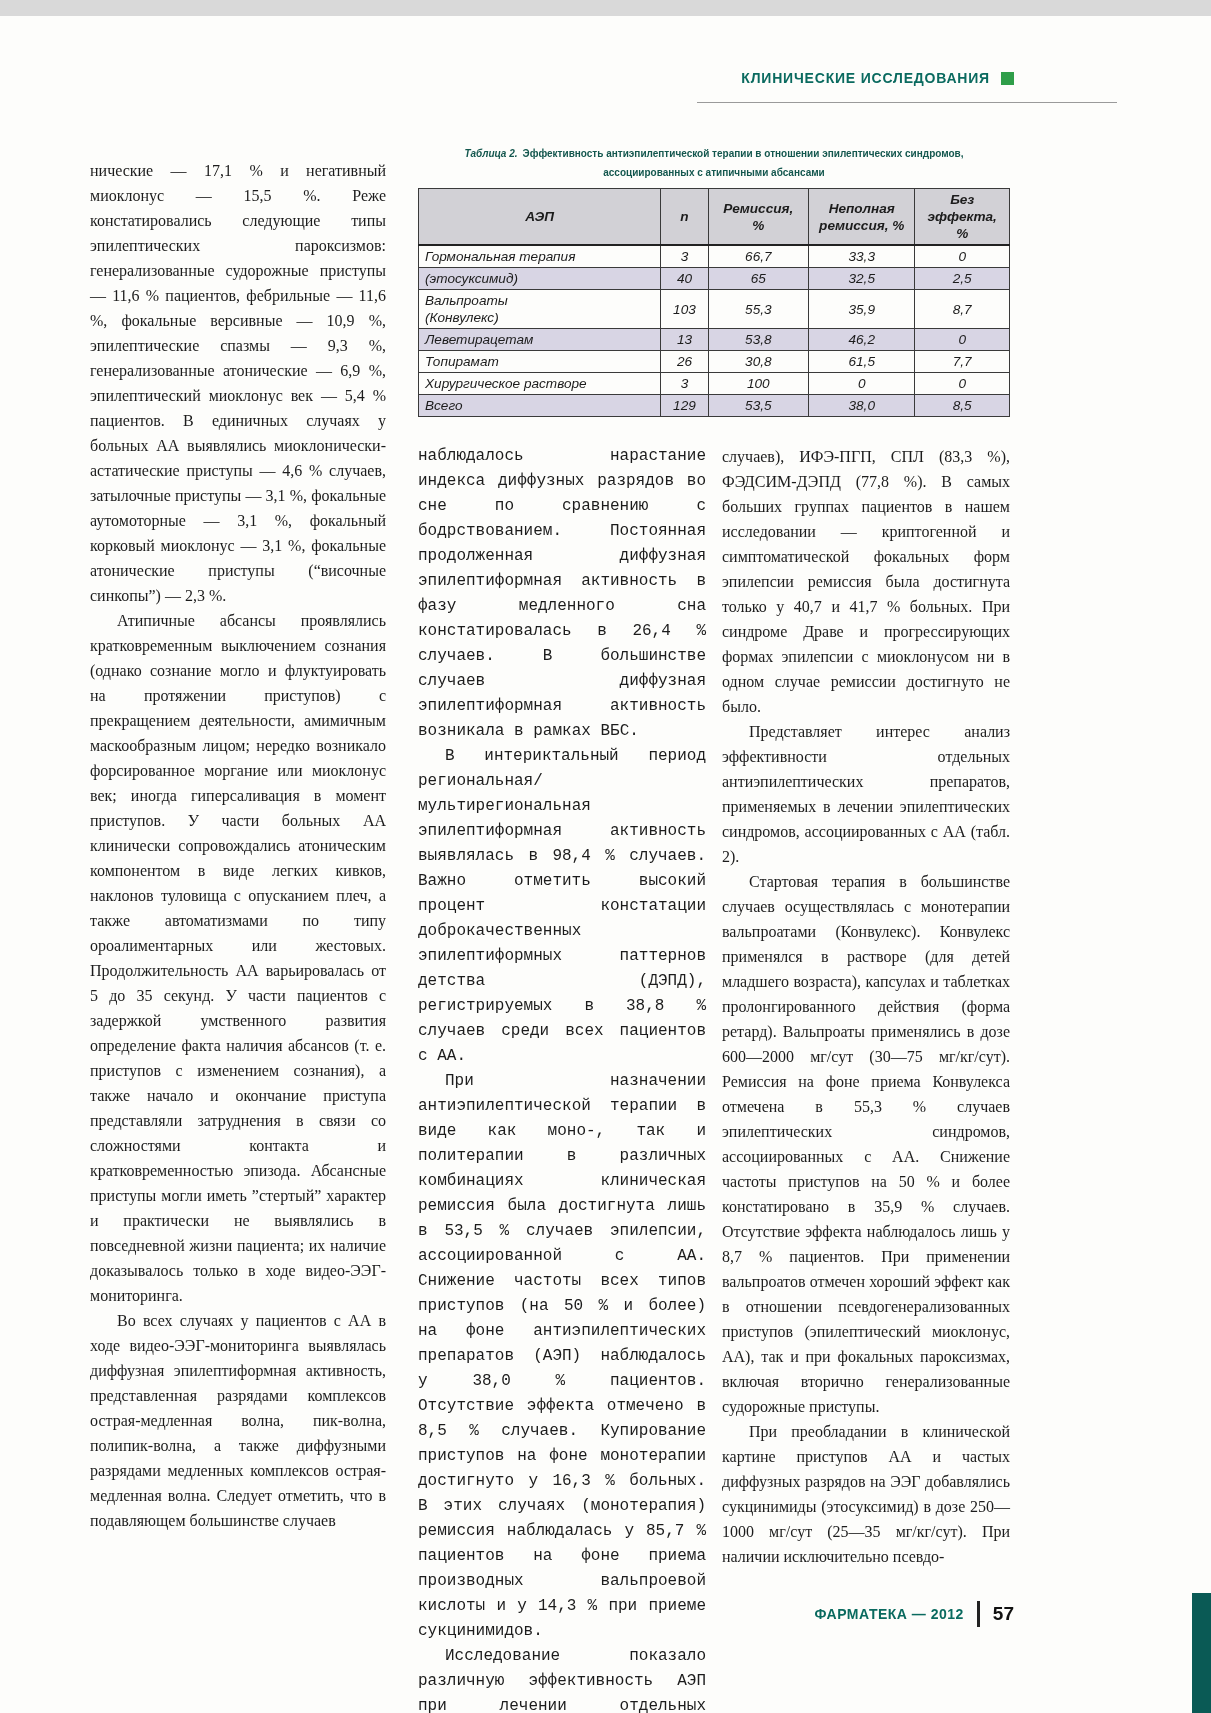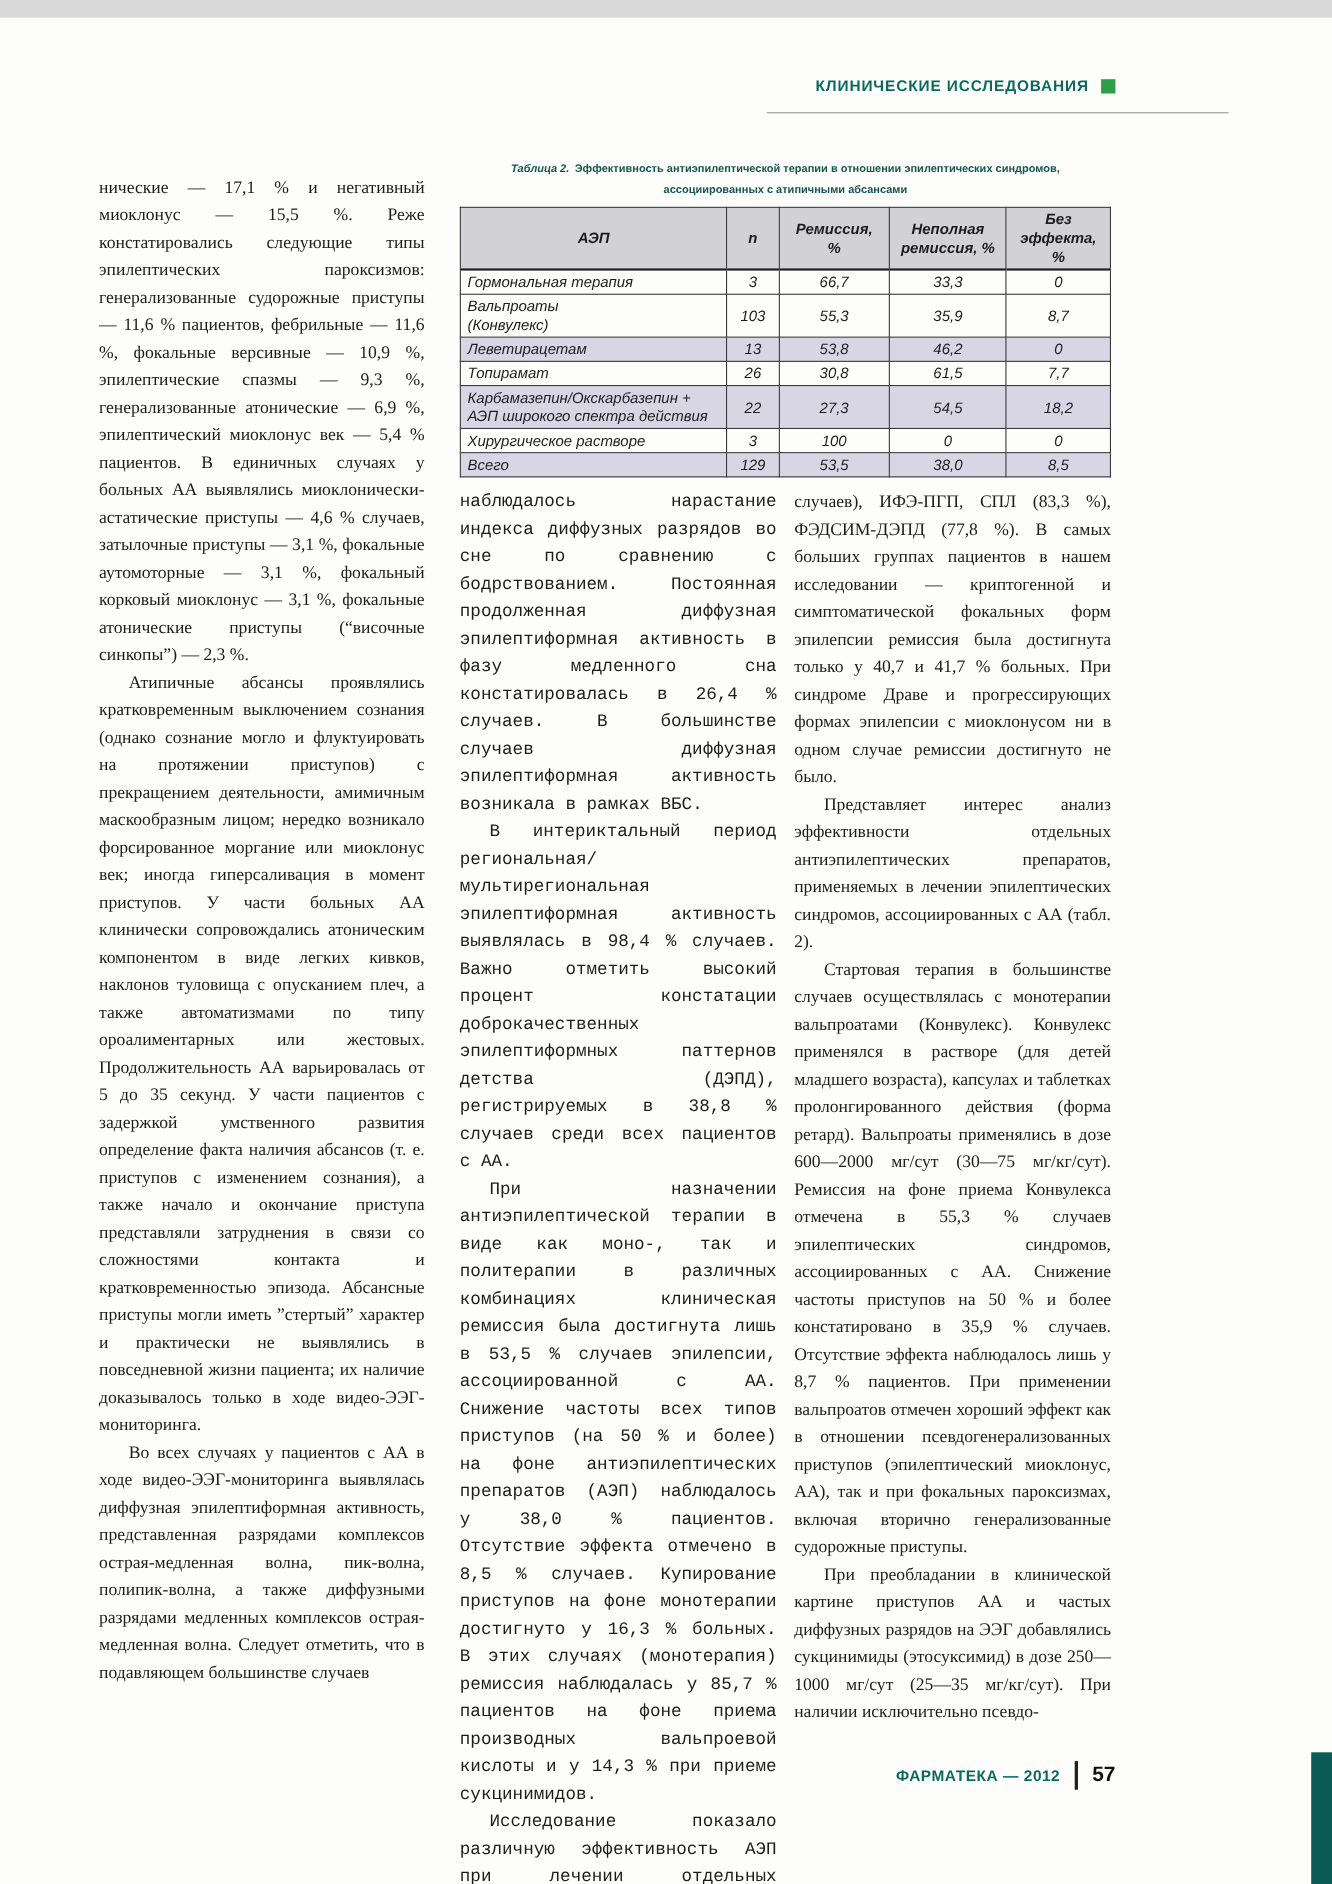--- a/index.html
+++ b/index.html
@@ -125,20 +125,27 @@
         </tr>
       </thead>
       <tbody>
         <tr>
           <td class="c-aep">Гормональная терапия</td>
           <td>3</td>
           <td>66,7</td>
           <td>33,3</td>
           <td>0</td>
         </tr>
+        <tr class="stripe">
+          <td class="c-aep">(этосуксимид)</td>
+          <td>40</td>
+          <td>65</td>
+          <td>32,5</td>
+          <td>2,5</td>
+        </tr>
         <tr>
           <td class="c-aep">Вальпроаты
 (Конвулекс)</td>
           <td>103</td>
           <td>55,3</td>
           <td>35,9</td>
           <td>8,7</td>
         </tr>
         <tr class="stripe">
           <td class="c-aep">Леветирацетам</td>
@@ -147,28 +154,20 @@
           <td>46,2</td>
           <td>0</td>
         </tr>
         <tr>
           <td class="c-aep">Топирамат</td>
           <td>26</td>
           <td>30,8</td>
           <td>61,5</td>
           <td>7,7</td>
         </tr>
-        <tr class="stripe">
-          <td class="c-aep">Карбамазепин/Окскарбазепин +
-АЭП широкого спектра действия</td>
-          <td>22</td>
-          <td>27,3</td>
-          <td>54,5</td>
-          <td>18,2</td>
-        </tr>
         <tr>
           <td class="c-aep">Хирургическое растворе</td>
           <td>3</td>
           <td>100</td>
           <td>0</td>
           <td>0</td>
         </tr>
         <tr class="stripe">
           <td class="c-aep">Всего</td>
           <td>129</td>

